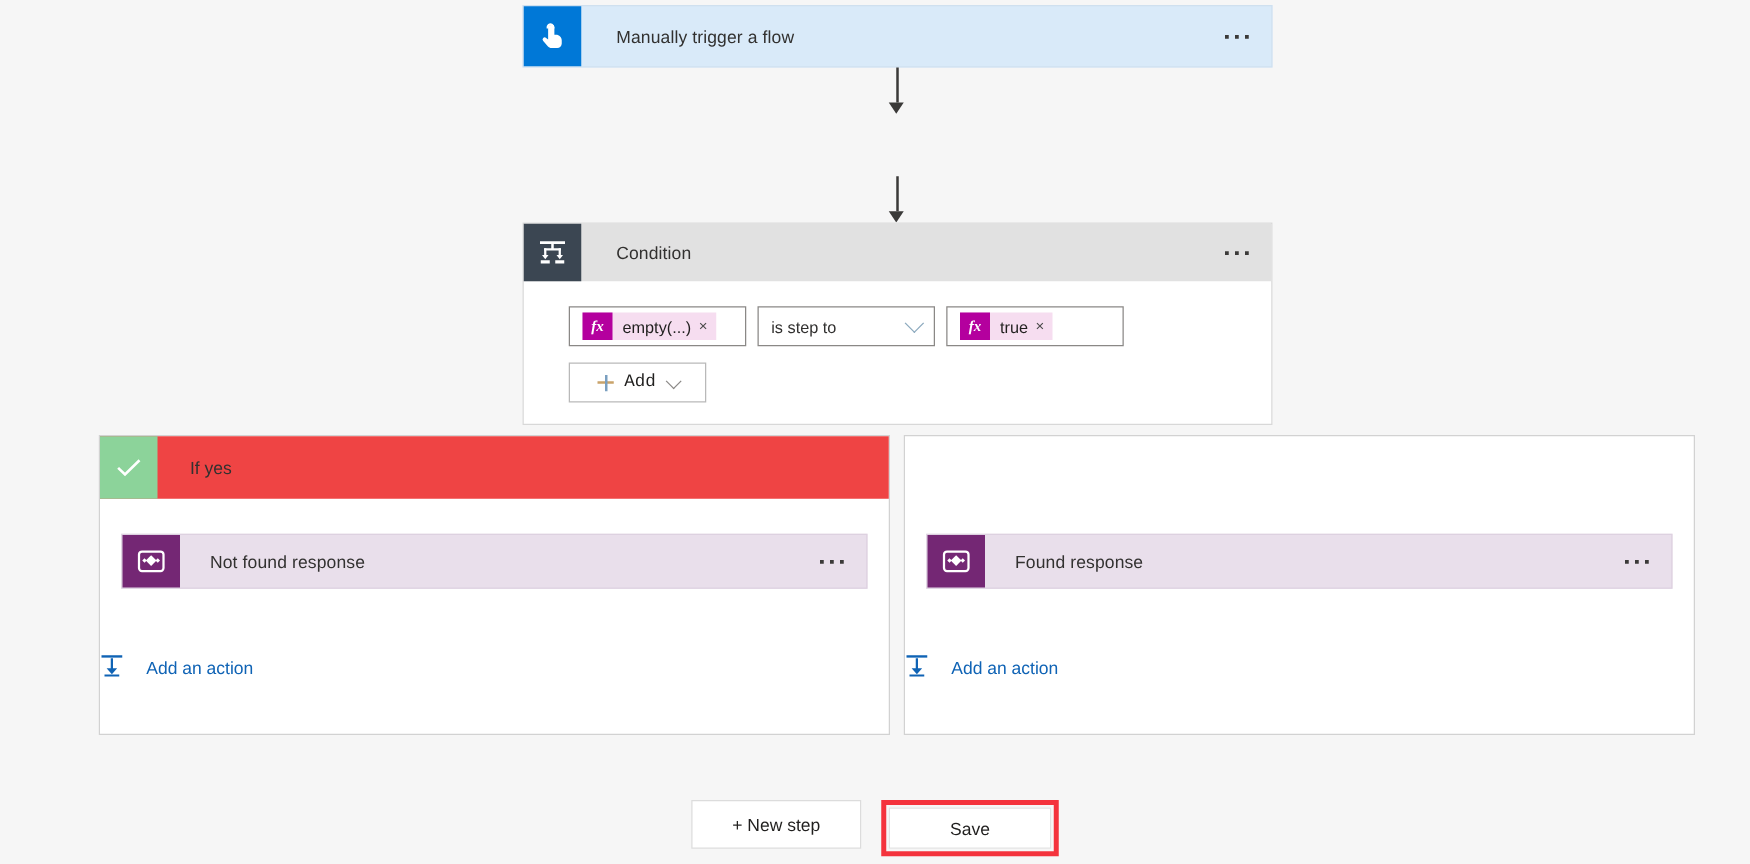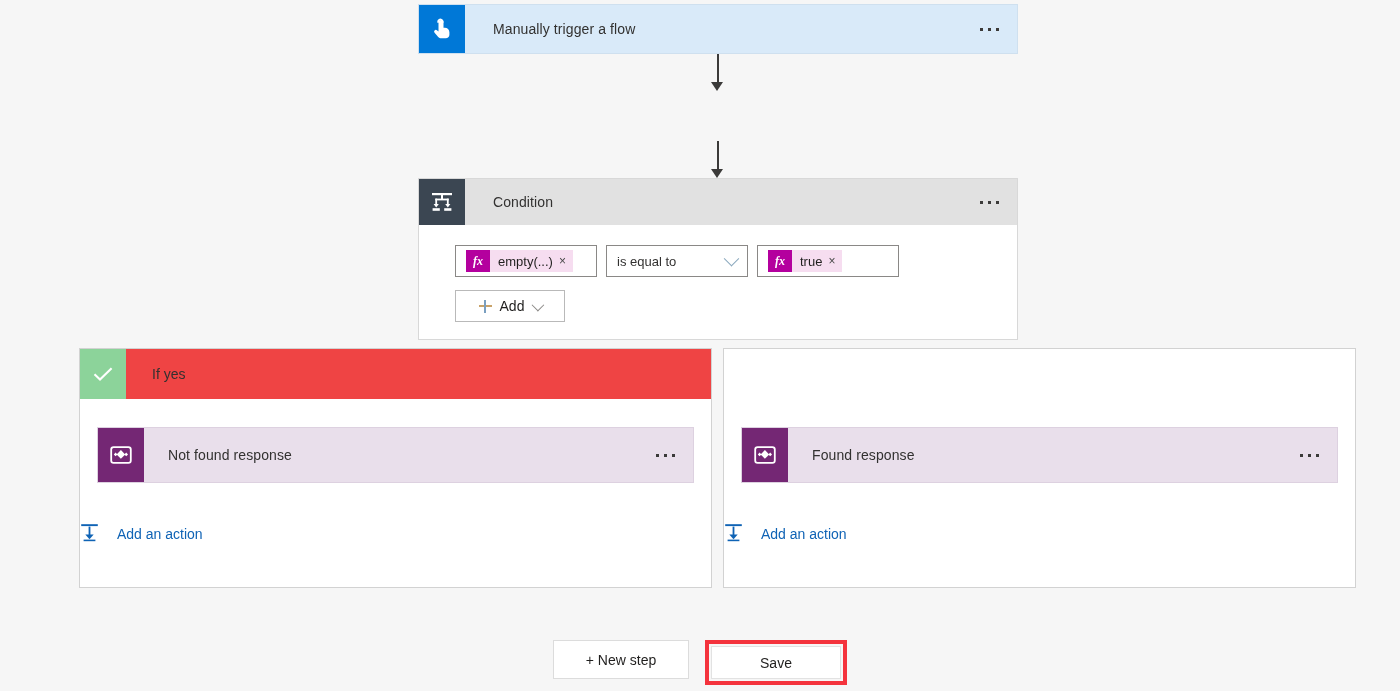--- a/index.html
+++ b/index.html
@@ -161,20 +161,21 @@
     box-sizing: border-box;
     border: 1px solid #b9b9b9;
     background: #ffffff;
     display: flex;
     align-items: center;
     justify-content: center;
     gap: 8px;
     font-size: 14px;
     color: #201f1e;
     cursor: pointer;
+    font-family: Liberation Mono, monospace;
   }
   .plus {
     position: relative;
     width: 13px; height: 13px;
     flex: 0 0 13px;
   }
   .plus::before, .plus::after {
     content: "";
     position: absolute;
     background: #c9a36a;
@@ -225,21 +226,21 @@
     padding-left: 26px;
     font-size: 14px;
     color: #323130;
   }
 
   .action-card {
     position: absolute;
     top: 78px;
     left: 17px;
     right: 17px;
-    height: 56px;
+    height: 44px;
     display: flex;
     align-items: stretch;
     box-sizing: border-box;
     border: 1px solid #ddd1e0;
     background: #e9dfeb;
   }
   .action-card .card-icon { background: #742774; flex: 0 0 46px; width: 46px; }
   .action-card .card-title { padding-left: 24px; }
 
   .add-action {
@@ -369,21 +370,21 @@
 
         <div class="cond-field cond-left">
           <span class="token">
             <span class="fx">fx</span>
             <span class="token-text">empty(...)</span>
             <span class="token-x">×</span>
           </span>
         </div>
 
         <div class="cond-field cond-op">
-          <span class="op-text">is equal to</span>
+          <span class="op-text">is step to</span>
           <span class="chev"></span>
         </div>
 
         <div class="cond-field cond-right">
           <span class="token">
             <span class="fx">fx</span>
             <span class="token-text">true</span>
             <span class="token-x">×</span>
           </span>
         </div>

